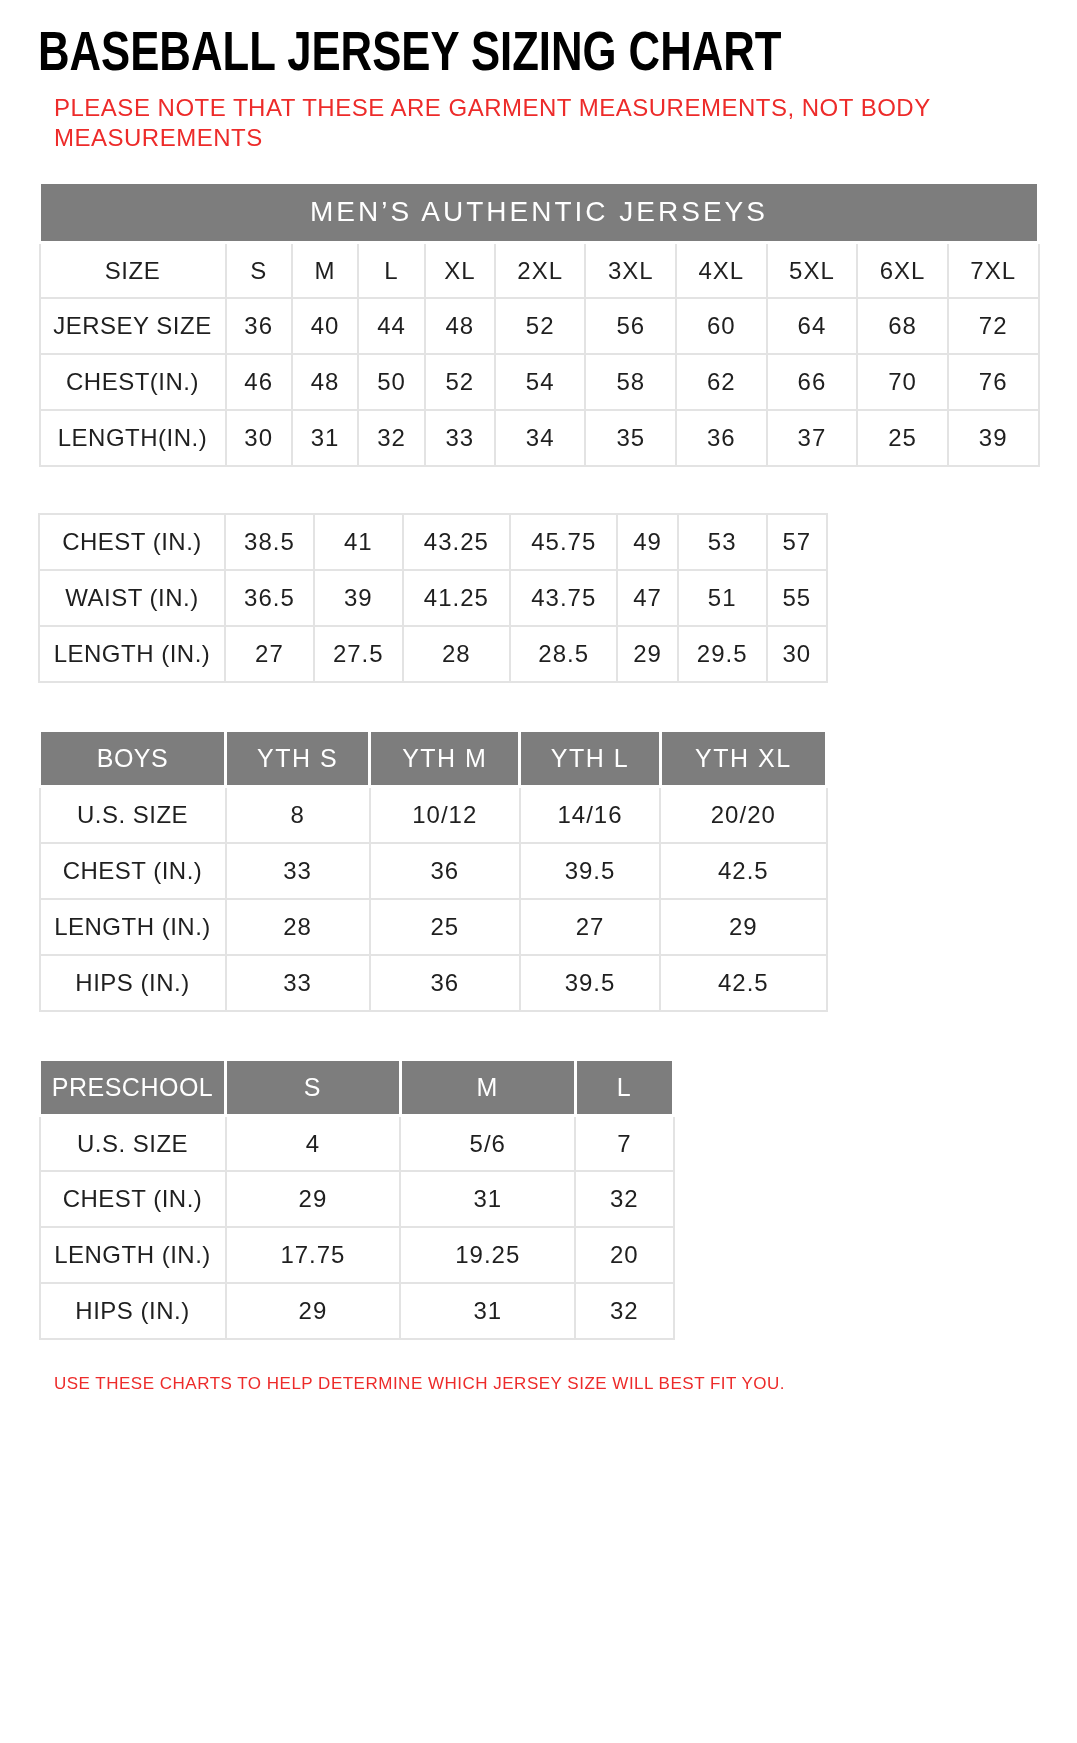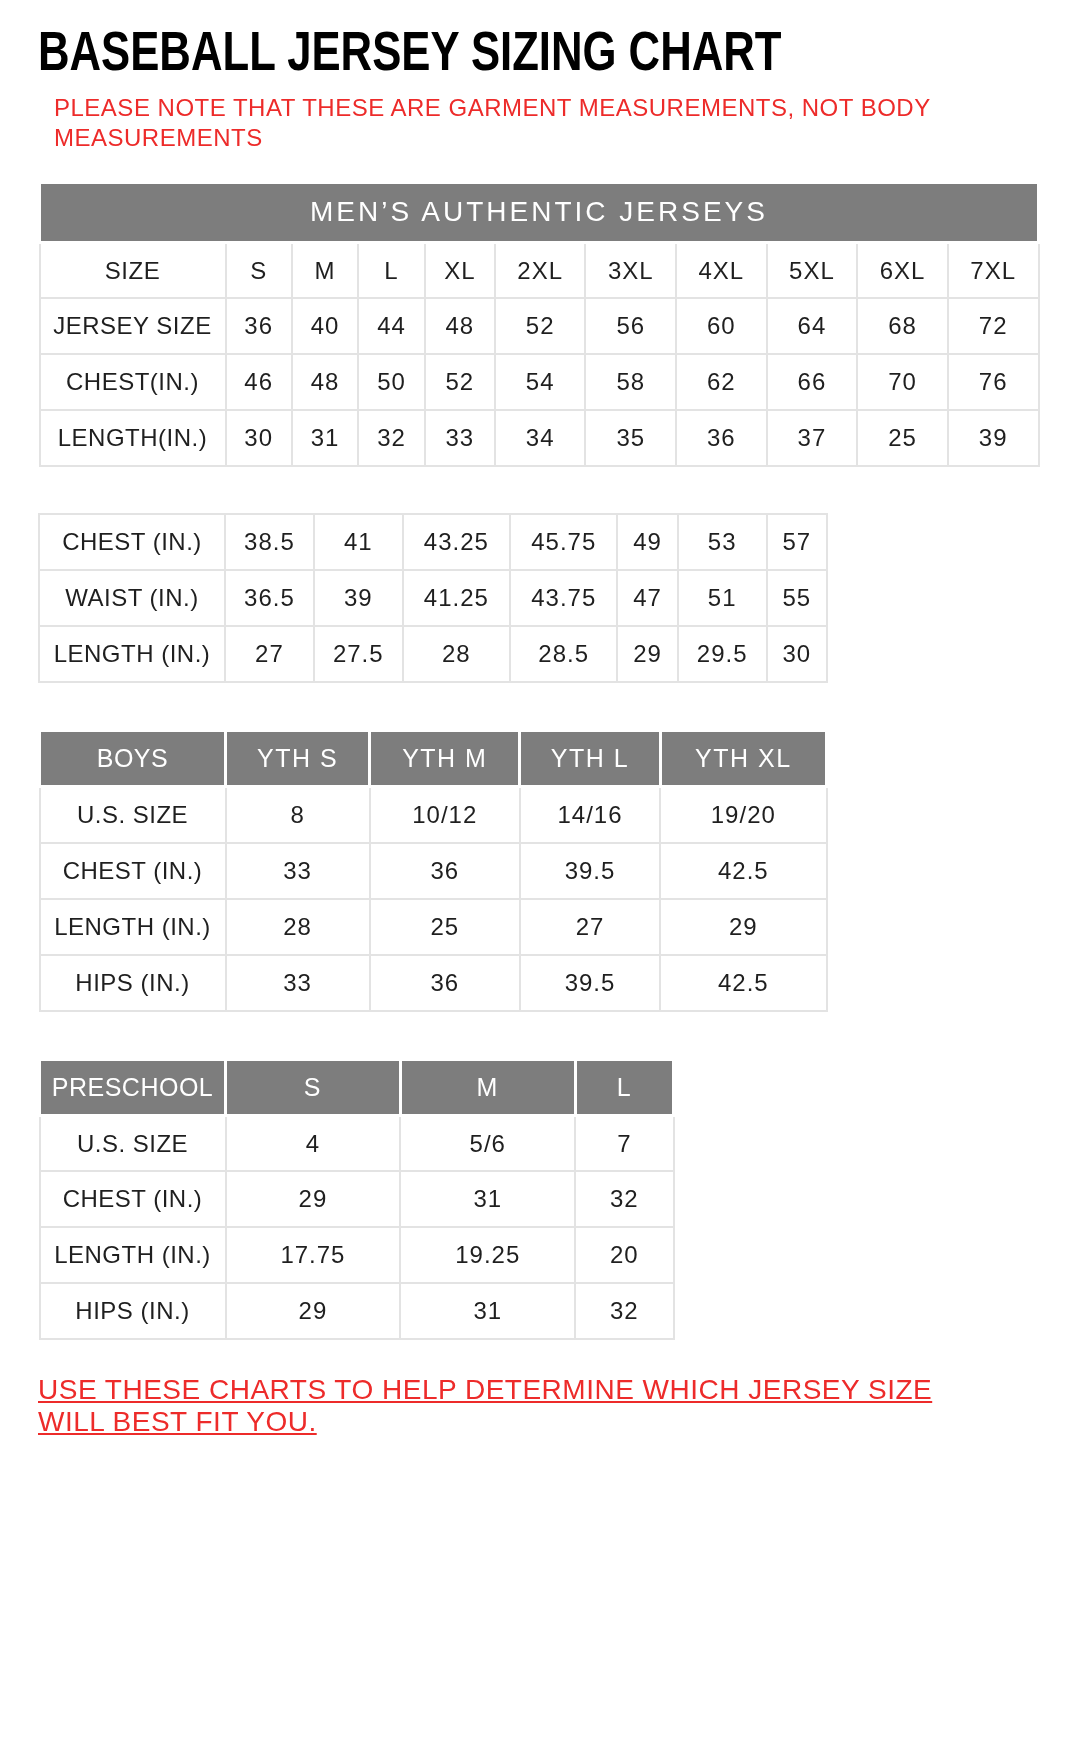--- a/index.html
+++ b/index.html
@@ -73,24 +73,23 @@
     width: 186px;
     letter-spacing: 0.5px;
   }
   #table-mens { width: 1002px; }
   #table-womens { width: 790px; }
   #table-boys { width: 790px; }
   #table-preschool { width: 637px; }
   #table-preschool { margin-bottom: 34px; }
   .footer-note {
     color: var(--red);
-    font-size: 28px;
+    font-size: 17px;
     letter-spacing: 0.5px;
-    margin: 0;
-    text-decoration: underline;
+    margin: 16px;
   }
 </style>
 </head>
 <body>
 
 <div class="page">
   <h1 class="page-title">BASEBALL JERSEY SIZING CHART</h1>
   <p class="note">PLEASE NOTE THAT THESE ARE GARMENT MEASUREMENTS, NOT BODY MEASUREMENTS</p>
   <div id="tables">
       <table class="size-table" id="table-mens">
@@ -193,21 +192,21 @@
             <td class="gray">YTH S</td>
             <td class="gray">YTH M</td>
             <td class="gray">YTH L</td>
             <td class="gray">YTH XL</td>
           </tr>
           <tr>
             <td class="row-label">U.S. SIZE</td>
             <td class="data-cell">8</td>
             <td class="data-cell">10/12</td>
             <td class="data-cell">14/16</td>
-            <td class="data-cell">19/20</td>
+            <td class="data-cell">20/20</td>
           </tr>
           <tr>
             <td class="row-label">CHEST (IN.)</td>
             <td class="data-cell">33</td>
             <td class="data-cell">36</td>
             <td class="data-cell">39.5</td>
             <td class="data-cell">42.5</td>
           </tr>
           <tr>
             <td class="row-label">LENGTH (IN.)</td>

